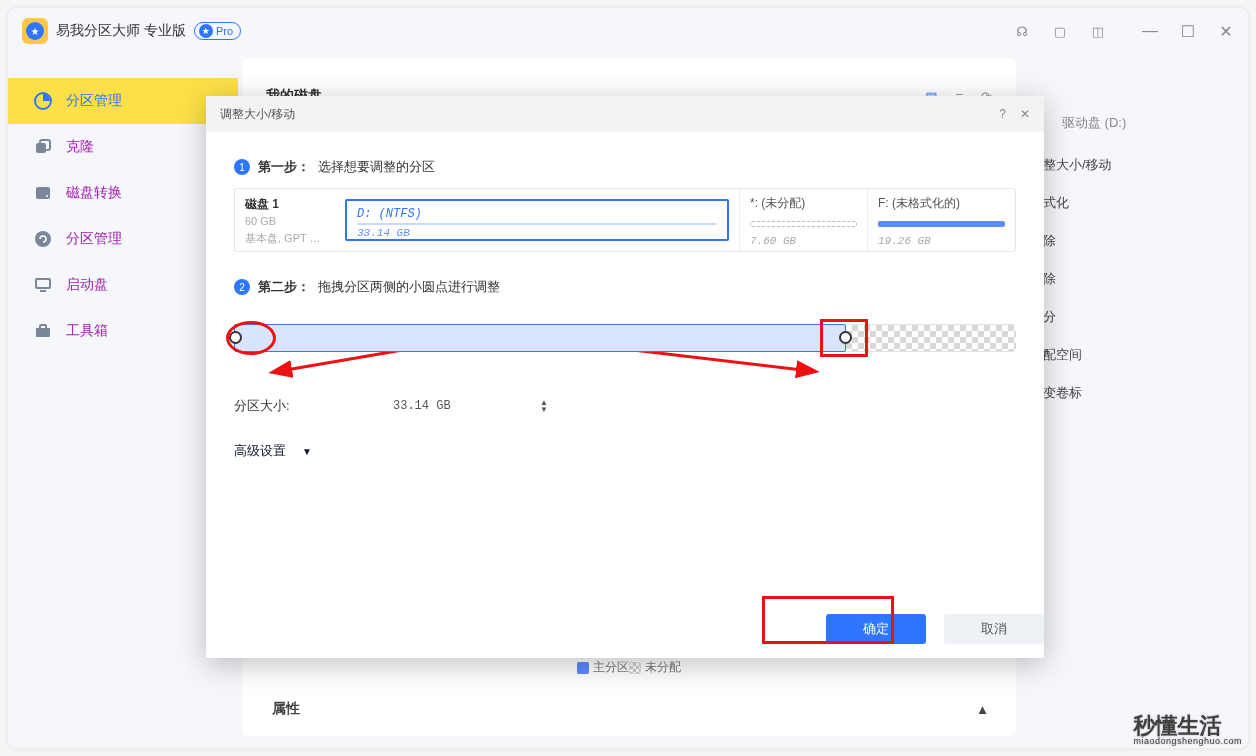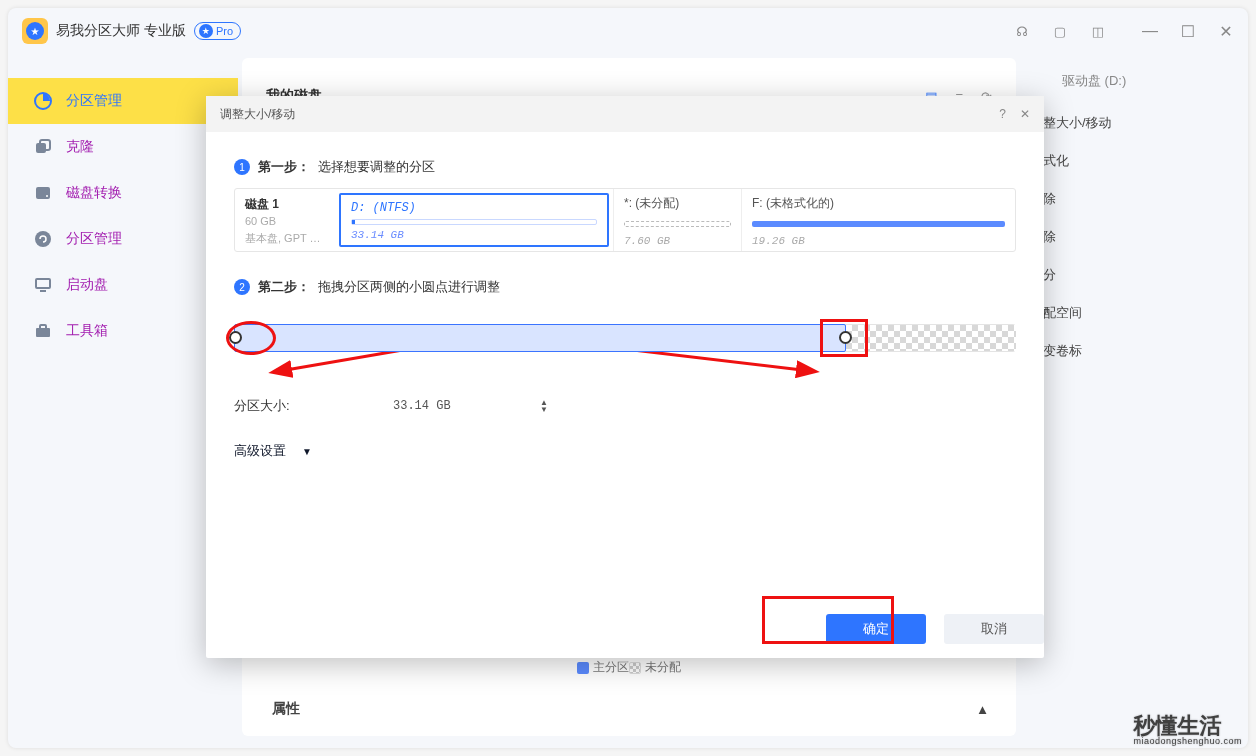--- a/index.html
+++ b/index.html
@@ -27,21 +27,21 @@
 
 .main { flex: 1; padding: 4px 12px 12px 4px; display:flex; gap:10px; }
 .main-panel { flex:1; background: #fff; border-radius: 6px; padding: 18px 24px; display:flex; flex-direction:column; position:relative; }
 .panel-header { display:flex; align-items:center; height:40px; }
 .panel-title { font-size:14px; font-weight:bold; color:#333; }
 .panel-header-spacer{flex:1;}
 .panel-tools { display:flex; gap:18px; color:#999; align-items:center; }
 .panel-tools .tool-active{ color:#2e75ff; }
 
 .right-panel { width: 210px; padding: 10px 8px 0 4px; }
-.drive-label { color:#888; font-size:13px; padding: 4px 0 14px 32px; }
+.drive-label { color:#888; font-size:13px; padding: 4px 0 14px 32px; margin-top: 42px; }
 .ctx-item { font-size:13px; color:#444; padding: 10px 0 10px 0; }
 .chev-down { color:#2e75ff; padding-top:8px; font-size:12px; }
 
 .props-bar{ display:flex; align-items:center; justify-content:space-between; padding:16px 6px 0 6px; font-size:14px; font-weight:bold; color:#444;}
 .legend { display:flex; justify-content:center; padding:2px 0 8px 0; color:#777; font-size:12px;}
 .legend .sq{ width:12px; height:12px; display:inline-block; border-radius:2px; margin-right:4px; vertical-align:middle;}
 .sq-blue{ background:#5b8bff; }
 .sq-dot{ background:repeating-conic-gradient(#ccc 0 25%, #fff 0 50%) 0 0/6px 6px; border:1px solid #ddd;}
 .modal { position:absolute; left:206px; top:96px; width:838px; height:562px; background:#fff; box-shadow:0 6px 30px rgba(0,0,0,0.25); border-radius:2px; display:flex; flex-direction:column; pointer-events:auto; }
 .modal-titlebar { height:36px; background:#f3f3f3; display:flex; align-items:center; padding:0 14px; font-size:12px; color:#555; }
@@ -51,21 +51,21 @@
 .modal-body { flex:1; padding: 18px 28px; position:relative; }
 
 .step-row { display:flex; align-items:center; gap:8px; margin: 8px 0 12px 0; font-size:13px; color:#333;}
 .step-num { width:16px; height:16px; border-radius:50%; background:#2e75ff; color:#fff; font-size:10px; display:inline-flex; align-items:center; justify-content:center; }
 .step-bold{font-weight:bold;}
 
 .disk-row { border:1px solid #e6e6e6; border-radius:3px; height:64px; display:flex; }
 .disk-info { width:100px; padding:6px 0 0 10px; font-size:12px; color:#333; line-height:1.5;}
 .disk-sub { color:#aaa; font-size:11px;}
 .part { border-left:1px solid #eee; padding:6px 10px 4px 10px; display:flex; flex-direction:column; justify-content:space-between; font-size:12px; }
-.part-d { width:270px; border:2px solid #2e75ff; border-radius:2px; margin:4px; }
+.part-d { width:384px; border:2px solid #2e75ff; border-radius:2px; margin:10px; }
 .part-d .pname{ color:#2e75ff; font-style:italic; font-family: "Courier New", monospace;}
 .part-d .bar{ height:6px; background:#fff; border:1px solid #c9d8ff; border-radius:2px; position:relative; margin:2px 0;}
 .part-d .bar::before{content:""; position:absolute; left:0; top:0; bottom:0; width:3px; background:#2e75ff;}
 .part-d .psize{ color:#6b8dff; font-style:italic; font-family: "Courier New", monospace; font-size:11px;}
 .part-u { width:128px; }
 .part-u .pname{ color:#555;}
 .part-u .bar{ height:6px; border:1px dashed #bbb; border-radius:2px; margin:2px 0;}
 .part-u .psize{ color:#aaa; font-style:italic; font-family: "Courier New", monospace; font-size:11px;}
 .part-f { flex:1; }
 .part-f .pname{ color:#555;}

